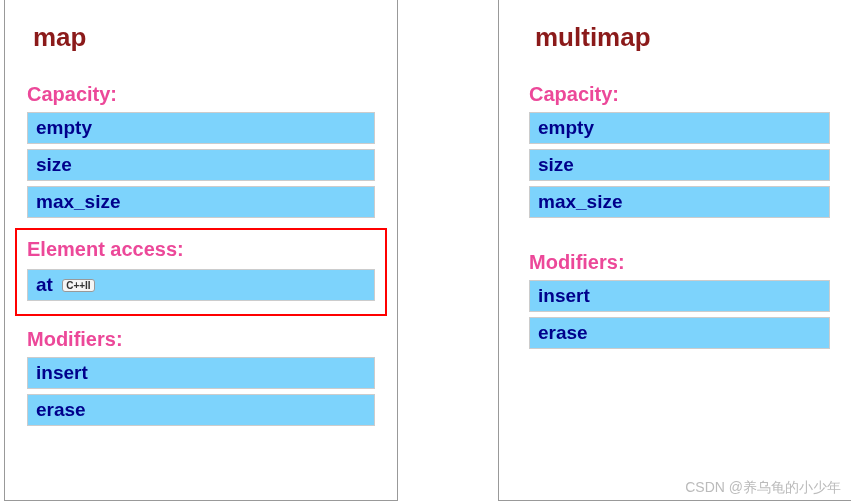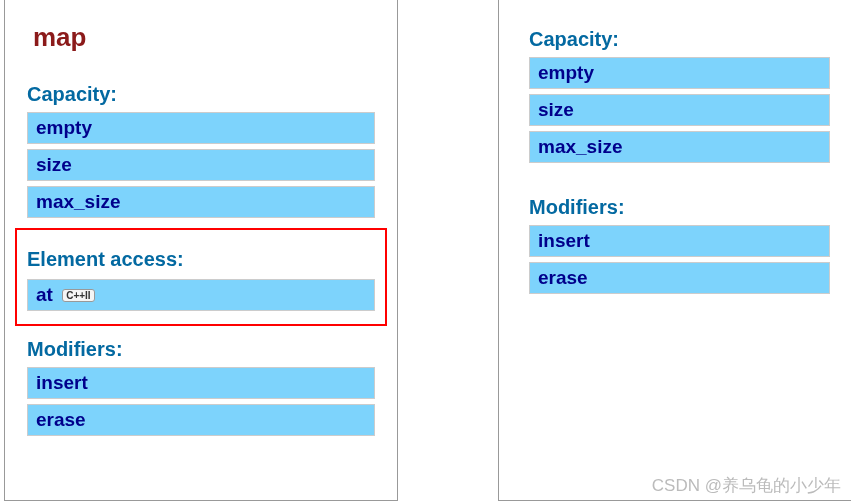--- a/index.html
+++ b/index.html
@@ -34,38 +34,38 @@
     }
     .title {
       font-size: 26px;
       font-weight: bold;
       color: #8B1A1A;
       margin: 6px 0 30px 6px;
     }
     .section-hdr {
       font-size: 20px;
       font-weight: bold;
-      color: #0369a1;
+      color: #ec4899;
       margin: 12px 0 6px 0;
     }
     .row {
       background: #7dd3fc;
       border: 1px solid #ccc;
       padding: 4px 8px;
       font-size: 19px;
       font-weight: bold;
       color: #00008B;
       margin-bottom: 3px;
     }
     .row-spacer {
       height: 2px;
     }
     .highlight-box {
       border: 2px solid #ff0000;
-      padding: 18px 10px 10px 10px;
+      padding: 8px 10px 10px 10px;
       margin: 10px -12px 8px -12px;
     }
     .cpp-badge {
       display: inline-block;
       font-size: 10px;
       font-weight: bold;
       color: #333;
       border: 1px solid #999;
       border-radius: 3px;
       padding: 0 3px;
@@ -73,21 +73,21 @@
       vertical-align: middle;
       margin-left: 4px;
       font-family: Arial, sans-serif;
       text-align: center;
     }
     .watermark {
       position: absolute;
       bottom: 6px;
       right: 10px;
       color: #bbb;
-      font-size: 17px;
+      font-size: 14px;
       font-family: SimSun, sans-serif;
     }
   </style>
 </head>
 <body>
 
 <div class="panel panel-left">
   <div class="title">map</div>
 
   <div class="section-hdr">Capacity:</div>
@@ -106,20 +106,21 @@
     </div>
   </div>
 
   <div class="section-hdr">Modifiers:</div>
   <div class="row"><span>insert</span></div>
   <div class="row-spacer"></div>
   <div class="row"><span>erase</span></div>
 </div>
 
 <div class="panel panel-right">
+  <div class="title">multimap</div>
 
   <div class="section-hdr">Capacity:</div>
   <div class="row"><span>empty</span></div>
   <div class="row-spacer"></div>
   <div class="row"><span>size</span></div>
   <div class="row-spacer"></div>
   <div class="row"><span>max_size</span></div>
 
   <div style="height:18px"></div>
 

